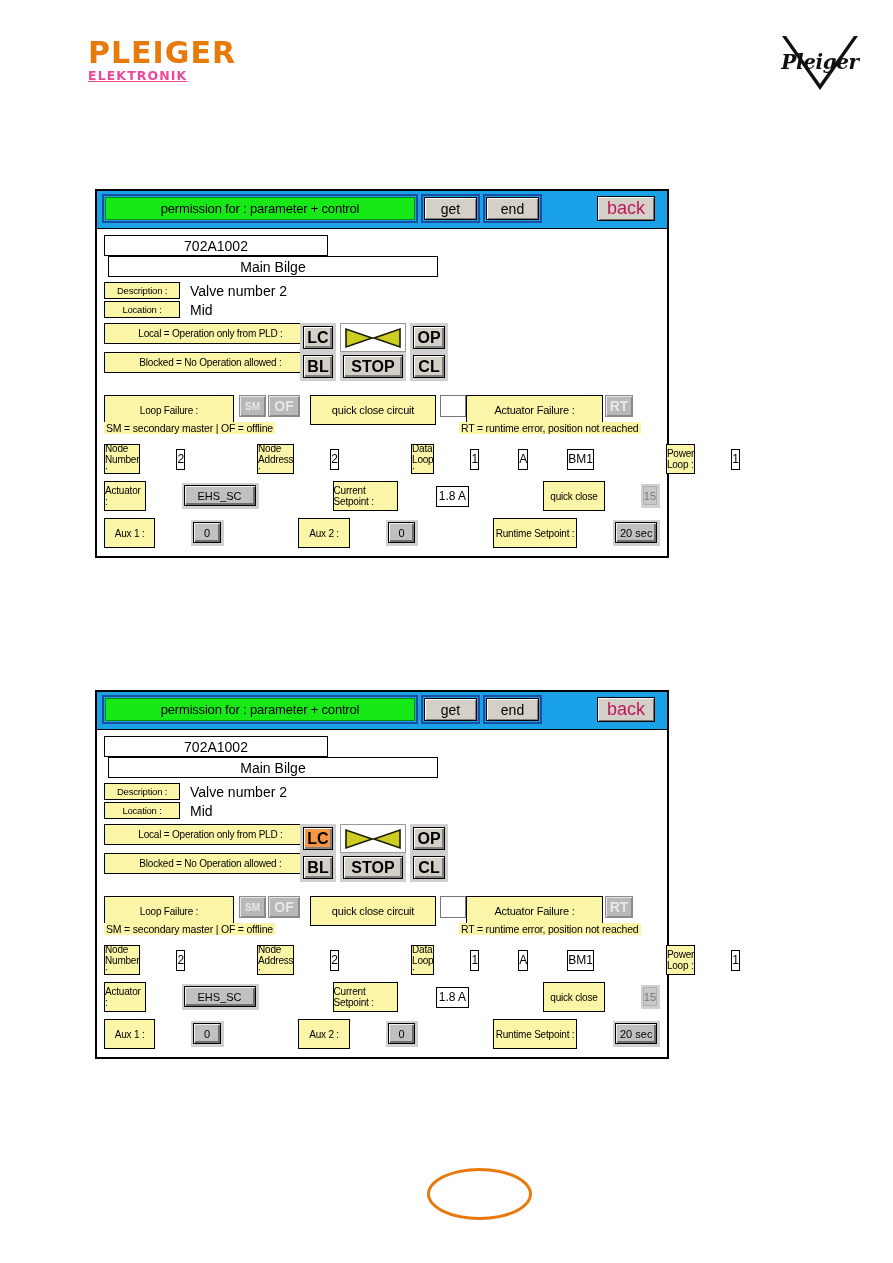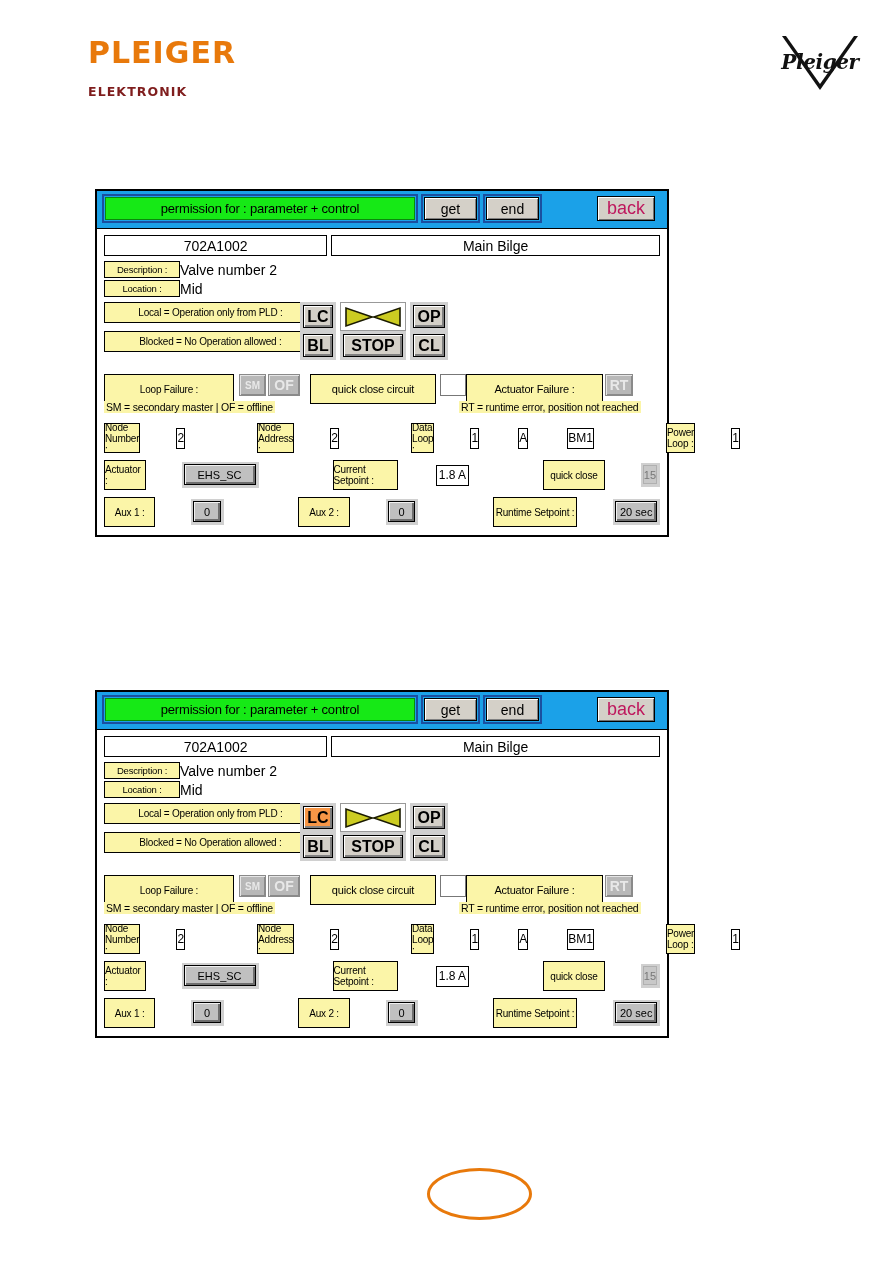--- a/index.html
+++ b/index.html
@@ -23,23 +23,24 @@
     font-size: 30px;
     letter-spacing: 1px;
     color: #E8790B;
     line-height: 1;
   }
   .logo-left .sub {
     font-family: "DejaVu Sans", sans-serif;
     font-weight: bold;
     font-size: 12.5px;
     letter-spacing: 1.1px;
-    color: #7f1d1d;
-    margin-top: 18px;
+    color: #ec4899;
+    margin-top: 2px;
     line-height: 1;
+    text-decoration: underline;
   }
   .logo-right {
     position: absolute; left: 782px; top: 36px;
     width: 76px; height: 56px;
   }
   .logo-right .tri {
     position: absolute; left: 0; top: 0;
     width: 0; height: 0;
     border-left: 38px solid transparent;
     border-right: 38px solid transparent;
@@ -130,41 +131,41 @@
   }
   #btn-back {
     left: 500px; top: 5px; width: 58px; height: 25px;
     border: 1px solid #000;
     box-shadow: inset 1px 1px 0 #ffffff, inset -1px -1px 0 #707070;
   }
 
   
   .body { padding: 6px 7px 8px 7px; position: relative; }
 
-  .row { display: flex; align-items: flex-start; }
+  .row { display: flex; align-items: flex-start; flex-direction: column; }
 
   
   .idrow { margin-bottom: 5px; }
   .idbox {
     height: 21px; border: 1px solid #000; background: #fff;
     display: flex; align-items: center; justify-content: center;
     font-size: 14px; box-sizing: border-box;
   }
   #id-tag { width: 224px; }
   #id-loc { width: 330px; margin-left: 4px; }
 
   
   .lblrow { display: flex; align-items: center; margin-bottom: 2px; }
   .ylbl {
     background: #FBF5A8; border: 1px solid #000;
     display: flex; align-items: center; justify-content: center;
     font-size: 9.5px; color: #000; box-sizing: border-box;
     height: 17px; letter-spacing: -0.2px;
   }
-  .plaintxt { font-size: 14px; color: #000; margin-left: 0; }
+  .plaintxt { font-size: 14px; color: #000; margin-left: 10px; }
   #lbl-desc { width: 76px; }
   #lbl-loc  { width: 76px; }
 
   
   .modeblock { position: relative; height: 64px; margin-top: 5px; }
   .widelbl {
     background: #FBF5A8; border: 1px solid #000;
     width: 213px; height: 21px;
     display: flex; align-items: center; justify-content: center;
     font-size: 10px; box-sizing: border-box; letter-spacing: -0.2px;

